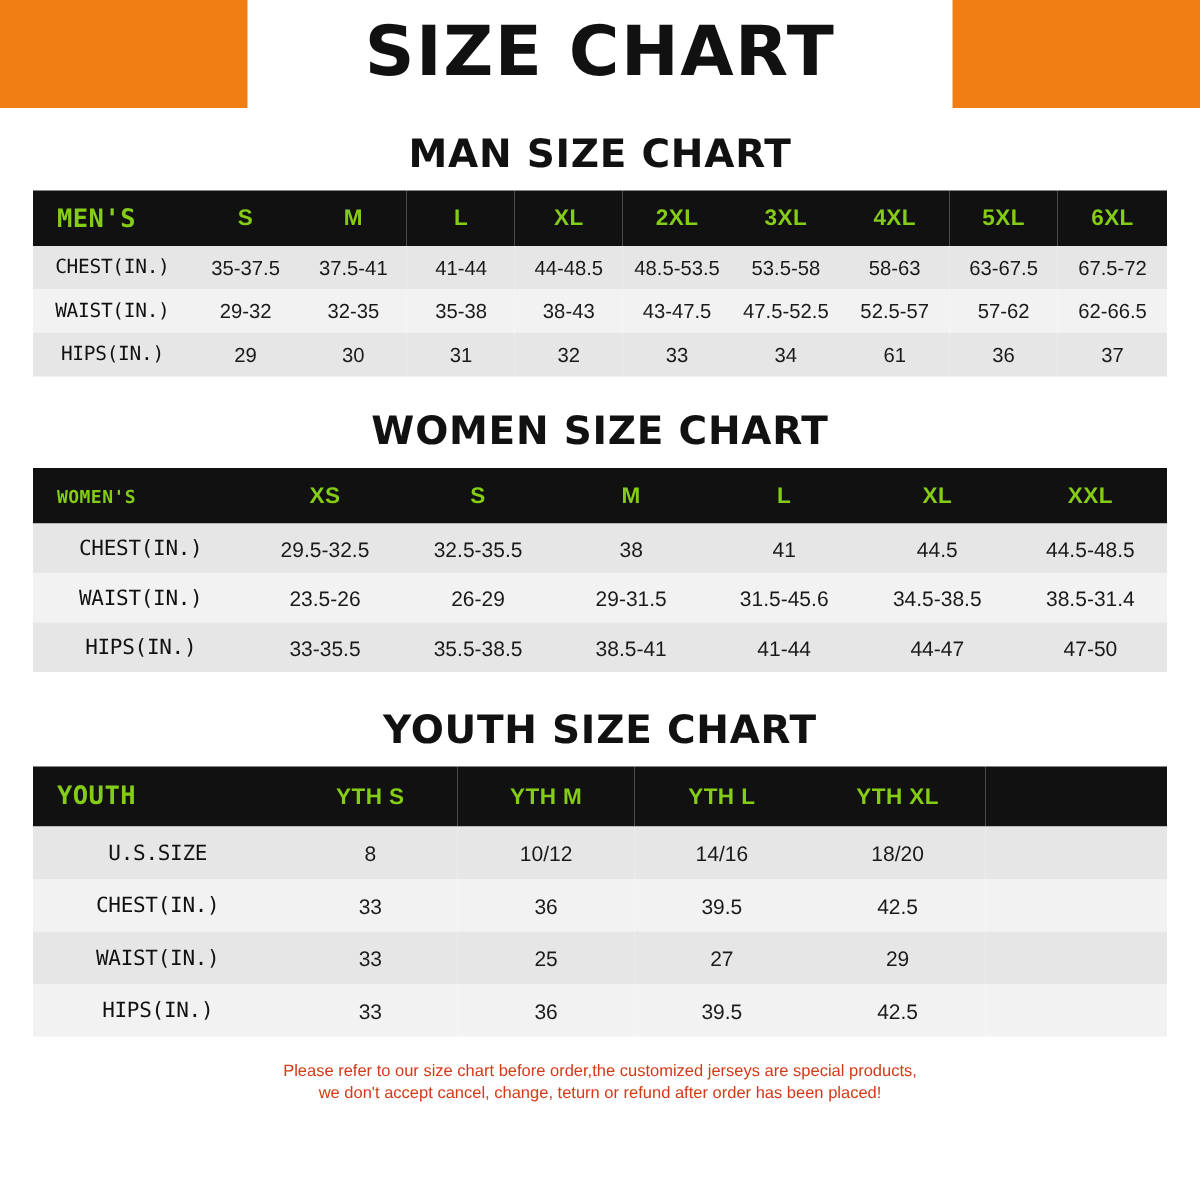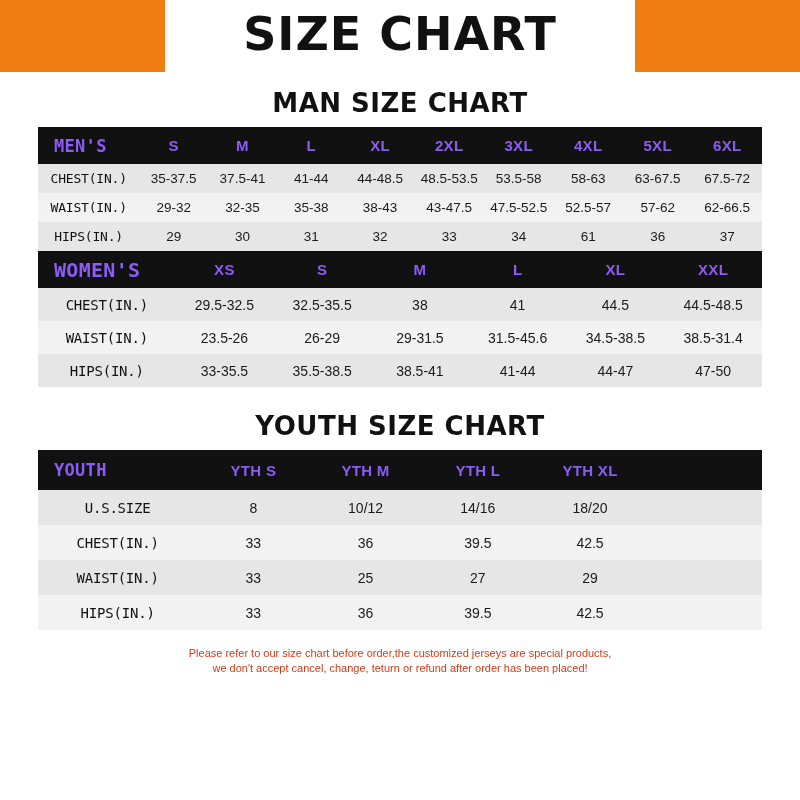--- a/index.html
+++ b/index.html
@@ -45,21 +45,21 @@
     font-family: "DejaVu Sans", sans-serif;
     font-weight: bold;
     font-size: 46px;
     letter-spacing: 1px;
     color: #111111;
     line-height: 1;
     padding-bottom: 4px;
   }
 
   .content {
-    padding: 0 38px;
+    padding: 0 22px;
     box-sizing: border-box;
   }
 
   .section-title {
     text-align: center;
     font-family: "DejaVu Sans", sans-serif;
     font-weight: bold;
     font-size: 26px;
     color: #111111;
     letter-spacing: 0.5px;
@@ -77,21 +77,21 @@
     text-align: center;
     vertical-align: middle;
     font-weight: normal;
   }
 
   
   .chart thead tr {
     background: #111111;
   }
   .chart thead th {
-    color: #8b5cf6;
+    color: #84cc16;
     font-family: "DejaVu Sans Mono", monospace;
     font-weight: bold;
     font-size: 15px;
     height: 35px;
     letter-spacing: 0.3px;
   }
   .chart thead th.rowlabel {
     text-align: left;
     padding-left: 16px;
     font-size: 17px;
@@ -112,21 +112,21 @@
   .chart tbody tr.r-even { background: #f2f2f2; }
   .chart tbody td.rowlabel {
     font-family: "DejaVu Sans Mono", monospace;
     font-size: 13px;
     letter-spacing: -0.2px;
     color: #111111;
     text-align: center;
   }
 
   
-  #women-table thead th.rowlabel { font-size: 20px; }
+  #women-table thead th.rowlabel { font-size: 12px; }
   #women-table tbody td { height: 31px; font-size: 14px; }
 
   
   #youth-table thead th { height: 38px; }
   #youth-table thead th.rowlabel { font-size: 17px; }
   #youth-table tbody td { height: 33px; font-size: 14px; }
 
   .footnote {
     margin-top: 16px;
     text-align: center;
@@ -210,20 +210,21 @@
           <td>32</td>
           <td>33</td>
           <td>34</td>
           <td>61</td>
           <td>36</td>
           <td>37</td>
         </tr>
       </tbody>
     </table>
 
+    <div class="section-title t-women">WOMEN SIZE CHART</div>
     <table class="chart" id="women-table">
       <colgroup>
         <col style="width:19%">
           <col style="width:13.5%">
           <col style="width:13.5%">
           <col style="width:13.5%">
         <col style="width:13.5%">
           <col style="width:13.5%">
           <col style="width:13.5%">
       </colgroup>

